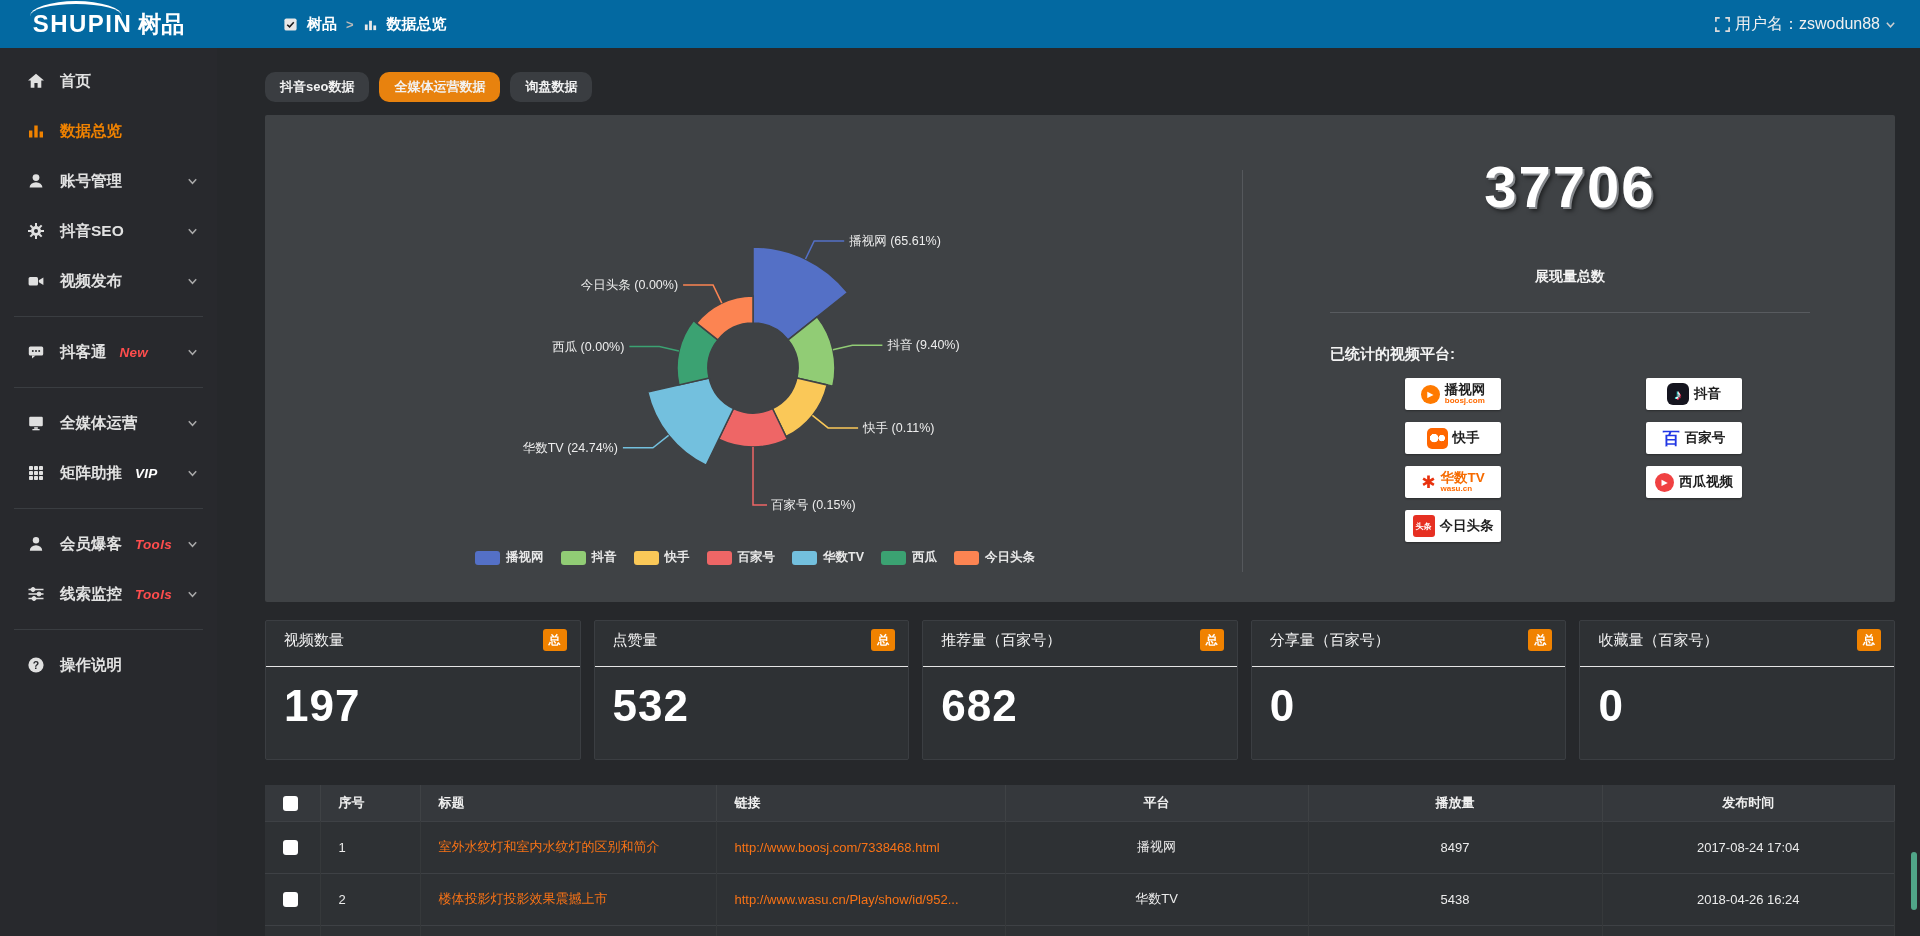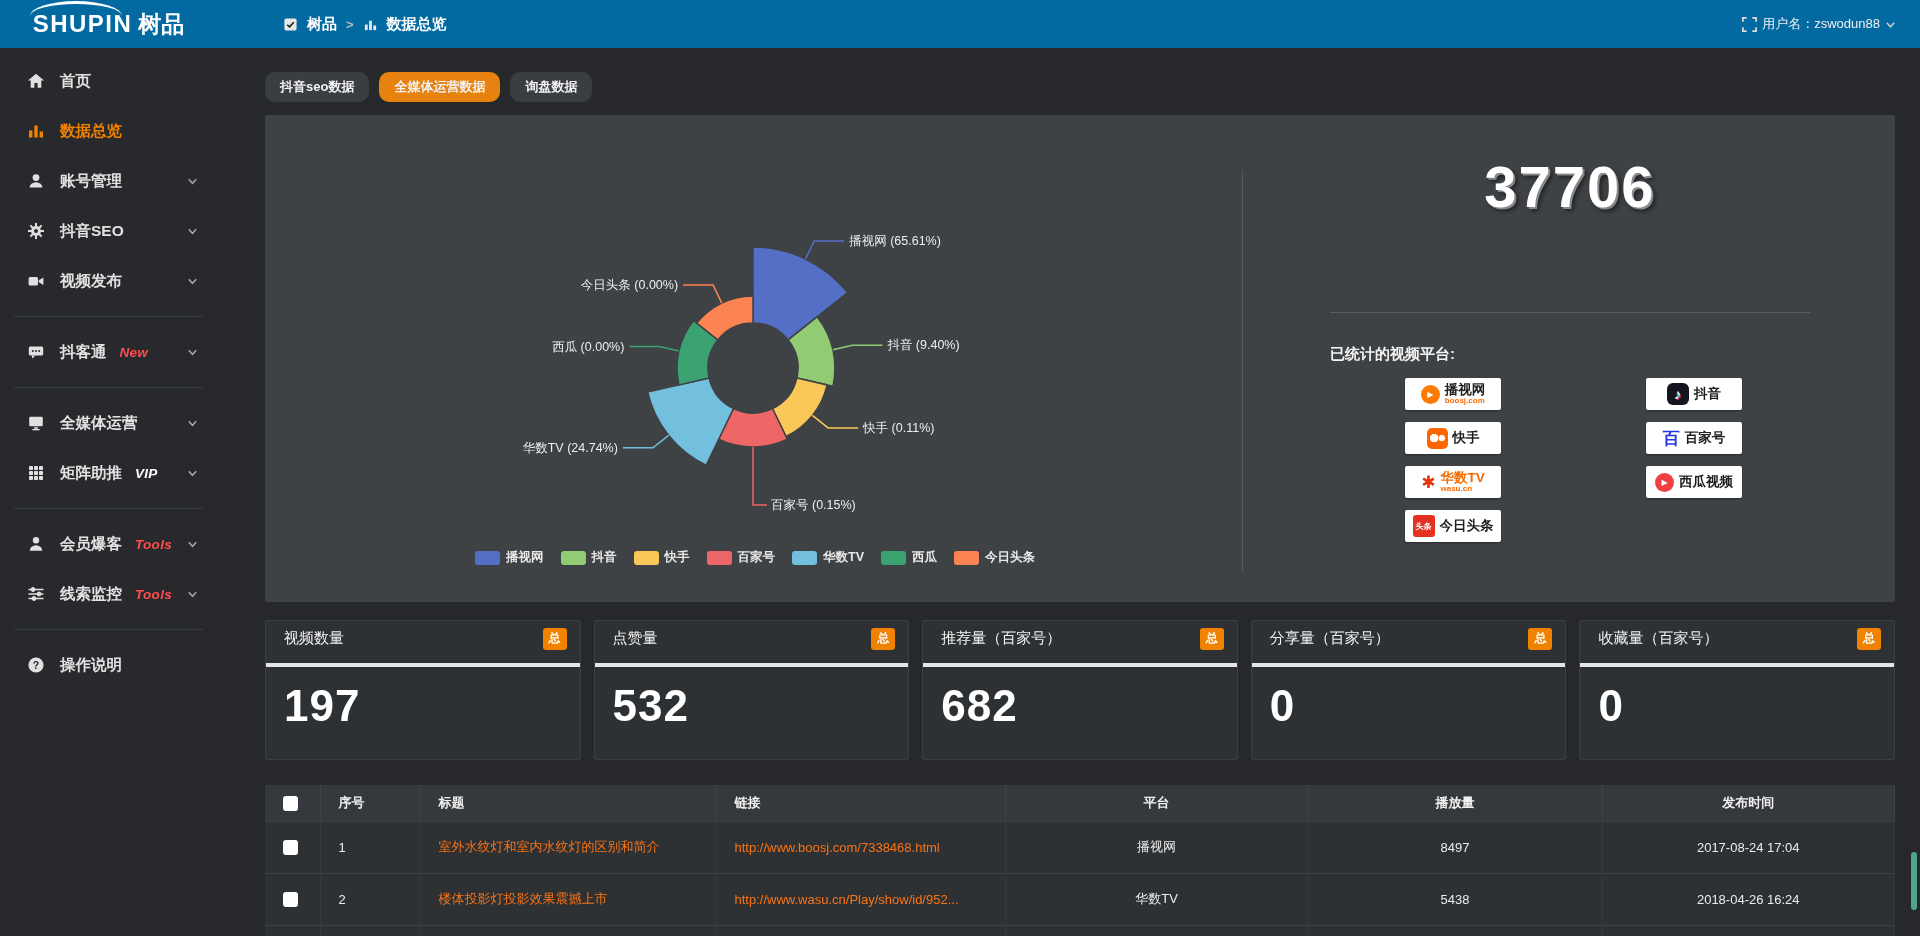--- a/index.html
+++ b/index.html
@@ -9,21 +9,21 @@
   
   .topbar { height:48px; background:#0369a1; display:flex; align-items:center; position:relative; z-index:5; }
   .logo { width:217px; flex:none; display:flex; align-items:center; justify-content:center; position:relative; cursor:pointer; }
   .logo-arc { position:absolute; top:1px; left:30px; width:92px; height:30px; border-top:3px solid #fff; border-radius:50%; }
   .logo-text { color:#fff; font-size:24px; font-weight:bold; letter-spacing:1.5px; line-height:48px; }
   .logo-sub { color:#fff; font-size:23px; font-weight:bold; margin-left:6px; }
   .breadcrumb { margin-left:66px; display:flex; align-items:center; gap:9px; color:#fff; font-size:15px; font-weight:bold; }
   .bc-icon { width:15px; height:15px; color:#e8e8e8; display:inline-flex; }
   .bc-sep { color:#b9b9b9; font-size:13px; }
   .bc-link { cursor:pointer; }
-  .topbar-right { margin-left:auto; display:flex; align-items:center; gap:4px; padding-right:24px; color:#f0f0f0; font-size:13px; }
+  .topbar-right { margin-left:auto; display:flex; align-items:center; gap:4px; padding-right:24px; color:#f0f0f0; font-size:16px; }
   .fs-icon { width:17px; height:17px; color:#dcdcdc; cursor:pointer; display:inline-flex; }
   .user-wrap { display:flex; align-items:center; gap:5px; cursor:pointer; }
   .chev-sm { width:11px; height:11px; color:#cfcfcf; display:inline-flex; }
 
   
   .layout { display:flex; height:888px; }
   .sidebar { width:217px; flex:none; background:#28292d; padding-top:8px; }
   .sb-item { height:50px; display:flex; align-items:center; padding:0 18px 0 27px; color:#e2e2e2; font-size:15.5px; font-weight:600; cursor:pointer; }
   .sb-item.active { color:#f08200; }
   .sb-icon { width:18px; height:18px; margin-right:15px; flex:none; color:#e0e0e0; display:inline-flex; }
@@ -65,21 +65,21 @@
   .pic-wasu { color:#e8320e; font-size:17px; font-weight:bold; }
   .pic-tt { width:22px; height:22px; background:#e63022; border-radius:3px; color:#fff; font-size:8px; font-weight:bold; }
   .pic-dy { width:22px; height:22px; background:#15151f; border-radius:6px; color:#fff; font-size:14px;
             text-shadow:-1px 0 0 #25f4ee, 1px 1px 0 #fe2c55; }
   .pic-bj { color:#2136e4; font-size:17px; font-weight:bold; }
   .pic-xg { width:19px; height:19px; background:#f04142; border-radius:50%; color:#fff; font-size:8px; }
 
   
   .cards { margin-top:18px; display:flex; gap:13px; height:140px; }
   .card { flex:1; background:#2e3134; border:1px solid #3b3e42; border-radius:2px; }
-  .card-head { height:46px; display:flex; align-items:center; justify-content:space-between; padding:0 13px 7px 18px; border-bottom:4px solid #e5e5e5; color:#f2f2f2; font-size:15px; }
+  .card-head { height:46px; display:flex; align-items:center; justify-content:space-between; padding:0 13px 7px 18px; border-bottom:1px solid #e5e5e5; color:#f2f2f2; font-size:15px; }
   .card-badge { width:24px; height:22px; background:#f08200; color:#fff; border-radius:3px; display:flex; align-items:center; justify-content:center; font-size:12px; font-weight:bold; }
   .card-value { padding:14px 0 0 18px; font-size:44px; font-weight:bold; color:#fff; letter-spacing:1px; }
 
   
   .table-wrap { margin-top:25px; height:151px; overflow:hidden; background:#2e3134; }
   table { width:100%; border-collapse:collapse; table-layout:fixed; }
   thead tr { height:36px; background:#35383c; }
   th { color:#f0f0f0; font-size:13px; font-weight:bold; border-right:1px solid rgba(255,255,255,.05); }
   tbody tr { height:52px; background:#2e3134; border-top:1px solid #3e4145; }
   td { font-size:13px; color:#ececec; border-right:1px solid rgba(255,255,255,.04); overflow:hidden; white-space:nowrap; text-overflow:ellipsis; }
@@ -374,20 +374,21 @@
             <span class="legend-swatch" style="background: rgb(59, 162, 114);"></span>
             <span>西瓜</span>
           </span>
           <span class="legend-item">
             <span class="legend-swatch" style="background: rgb(252, 132, 82);"></span>
             <span>今日头条</span>
           </span>
         </div>
       <div class="v-divider"></div>
       <div class="total-num">37706</div>
+      <div class="total-label">展现量总数</div>
       <div class="total-hr"></div>
       <div class="platforms-title">已统计的视频平台:</div>
       <div class="pcol pcol1" id="pcol1">
           <div class="pbox">
             <span class="pic pic-boosj">▶</span>
             <span class="pstack">
               <span class="pname">播视网</span>
               <span class="psub">boosj.com</span>
             </span>
           </div>

